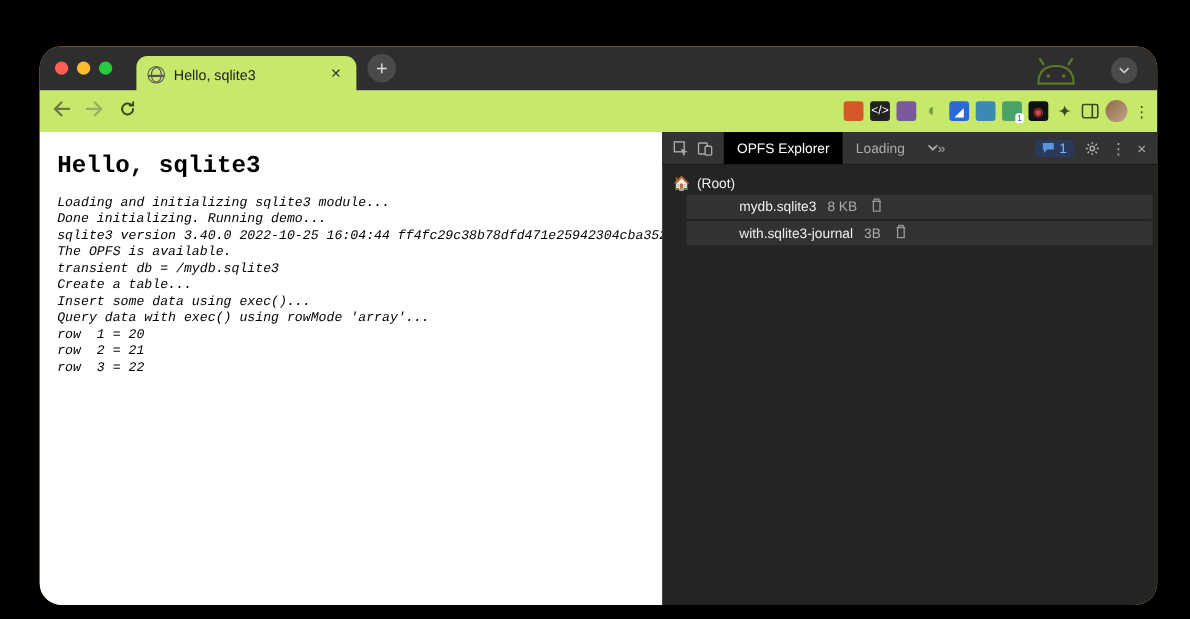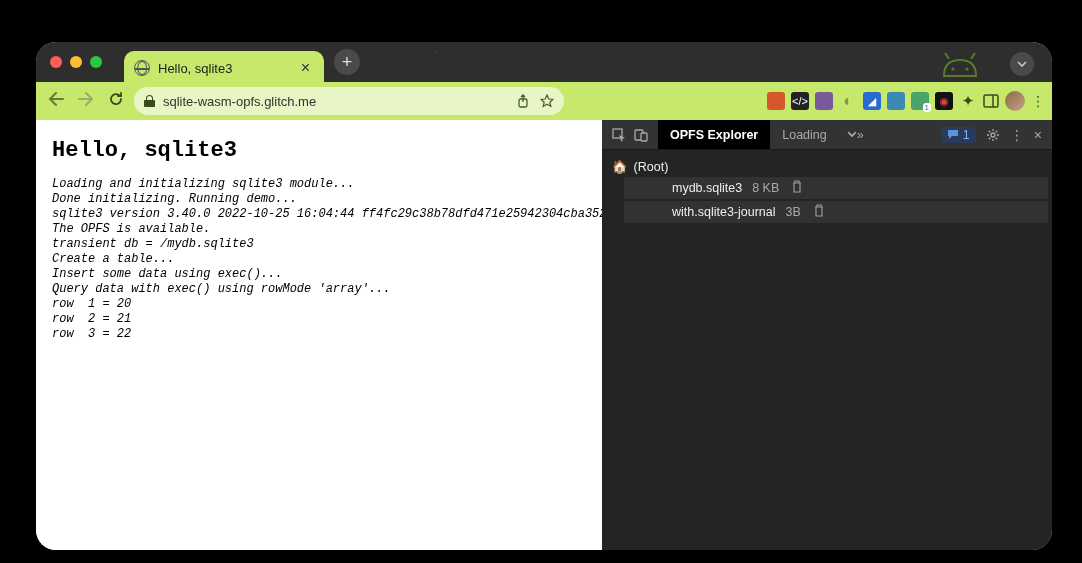--- a/index.html
+++ b/index.html
@@ -132,21 +132,21 @@
   }
   .dt-tabs {
     height: 30px;
     background: #333;
     display: flex;
     align-items: stretch;
     border-bottom:1px solid #1a1a1a;
   }
   .dt-left-icons{display:flex;align-items:center;gap:8px;padding:0 10px;color:#aaa;}
   .dt-tab{padding:0 12px;display:flex;align-items:center;color:#aaa;cursor:pointer;}
-  .dt-tab.active{background:#000;color:#fff;font-weight:bold;}
+  .dt-tab.active{background:#000;color:#fff;}
   .dt-chev{padding:0 8px;display:flex;align-items:center;color:#aaa;}
   .dt-right{margin-left:auto;display:flex;align-items:center;gap:10px;padding:0 10px;color:#aaa;}
   .msgbadge{display:flex;align-items:center;gap:4px;background:#2a3a5a;color:#7ab4ff;padding:1px 6px;border-radius:3px;}
   .dt-body{padding:6px 4px;}
   .tree-row{display:flex;align-items:center;gap:6px;padding:3px 6px;border-radius:2px;}
   .tree-row.root{}
   .tree-row.file{margin-left:18px;background:#323232;margin-bottom:2px;padding-left:48px;}
   .fname{color:#eee;}
   .fsize{color:#aaa;margin-left:4px;text-align:center;}
   .trash{color:#888;margin-left:6px;}
@@ -190,33 +190,20 @@
     </div>
     <div class="nav-btn">
       <svg width="16" height="14" viewBox="0 0 16 14">
           <path d="M8 1 L14 7 L8 13 M14 7 H1" stroke="#9aac6a" stroke-width="2" fill="none" stroke-linecap="round"></path>
         </svg>
     </div>
     <div class="nav-btn reload">
       <svg width="16" height="16" viewBox="0 0 16 16">
           <path d="M13 8 A5 5 0 1 1 11.5 4.5 M13 2 V5 H10" stroke="#3a4a1a" stroke-width="1.8" fill="none" stroke-linecap="round"></path>
         </svg>
-    </div>
-    <div class="omnibox">
-      <span class="lock-ic"></span>
-      <span class="url">sqlite-wasm-opfs.glitch.me</span>
-      <div class="omni-right">
-        <svg width="14" height="14" viewBox="0 0 14 14">
-            <rect x="3" y="5" width="8" height="8" rx="1.5" fill="none" stroke="#4a5a2a" stroke-width="1.3"></rect>
-            <path d="M7 8 V1 M5 3 L7 1 L9 3" stroke="#4a5a2a" stroke-width="1.3" fill="none"></path>
-          </svg>
-        <svg width="14" height="14" viewBox="0 0 14 14">
-            <path d="M7 1 L8.8 5 L13 5.4 L9.8 8.2 L10.8 12.4 L7 10.2 L3.2 12.4 L4.2 8.2 L1 5.4 L5.2 5 Z" fill="none" stroke="#4a5a2a" stroke-width="1.2"></path>
-          </svg>
-      </div>
     </div>
     <div class="ext-icons">
       <span class="ic" style="background:#d4582a"></span>
       <span class="ic" style="background:#222;color:#fff">&lt;/&gt;</span>
       <span class="ic" style="background:#7a5a9a"></span>
       <span class="ic" style="color:#7a9a4a;font-size:16px">◐</span>
       <span class="ic" style="background:#2a6ad4;color:#fff">◢</span>
       <span class="ic" style="background:#3a8ab4"></span>
       <span class="ic" style="background:#4aa46a;position:relative">
           <span style="position:absolute;right:-2px;bottom:-2px;background:#fff;color:#2a6ad4;font-size:8px;border-radius:3px;padding:0 2px">1</span>

